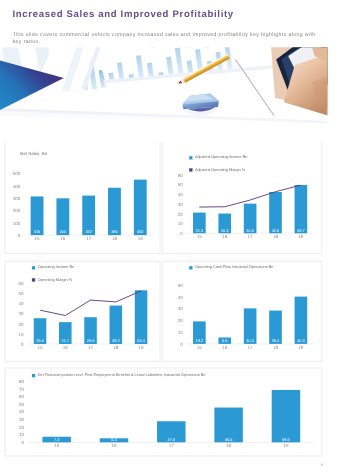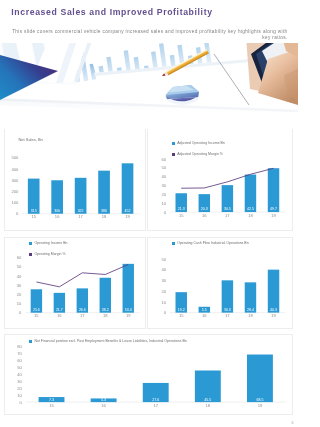--- a/index.html
+++ b/index.html
@@ -1,18 +1,18 @@
 <!DOCTYPE html>
 <html><head>
 <meta charset="utf-8">
 <style>
   html,body{margin:0;padding:0;background:#fff;}
   body{width:298px;height:427px;font-family:"Liberation Sans",sans-serif;overflow:hidden;
        -webkit-font-smoothing:antialiased;}
-  .page{position:relative;width:298px;height:427px;background:#fff;overflow:hidden;text-align:right;}
+  .page{position:relative;width:298px;height:427px;background:#fff;overflow:hidden;}
 
   .title{position:absolute;left:11.3px;top:7.4px;font-size:8.7px;font-weight:bold;color:#63508f;
          letter-spacing:0.62px;white-space:nowrap;}
   .subtitle{position:absolute;left:11.5px;top:29.3px;width:276px;font-size:4.7px;line-height:5.35px;
             color:#808080;letter-spacing:0.35px;}
 
   .banner{position:absolute;left:0;top:43px;width:298px;height:86px;z-index:5;}
   .banner svg{display:block;width:298px;height:86px;}
 
   .chart-block{position:absolute;background:#fff;border:0.4px solid #ededf0;box-sizing:border-box;z-index:1;}

